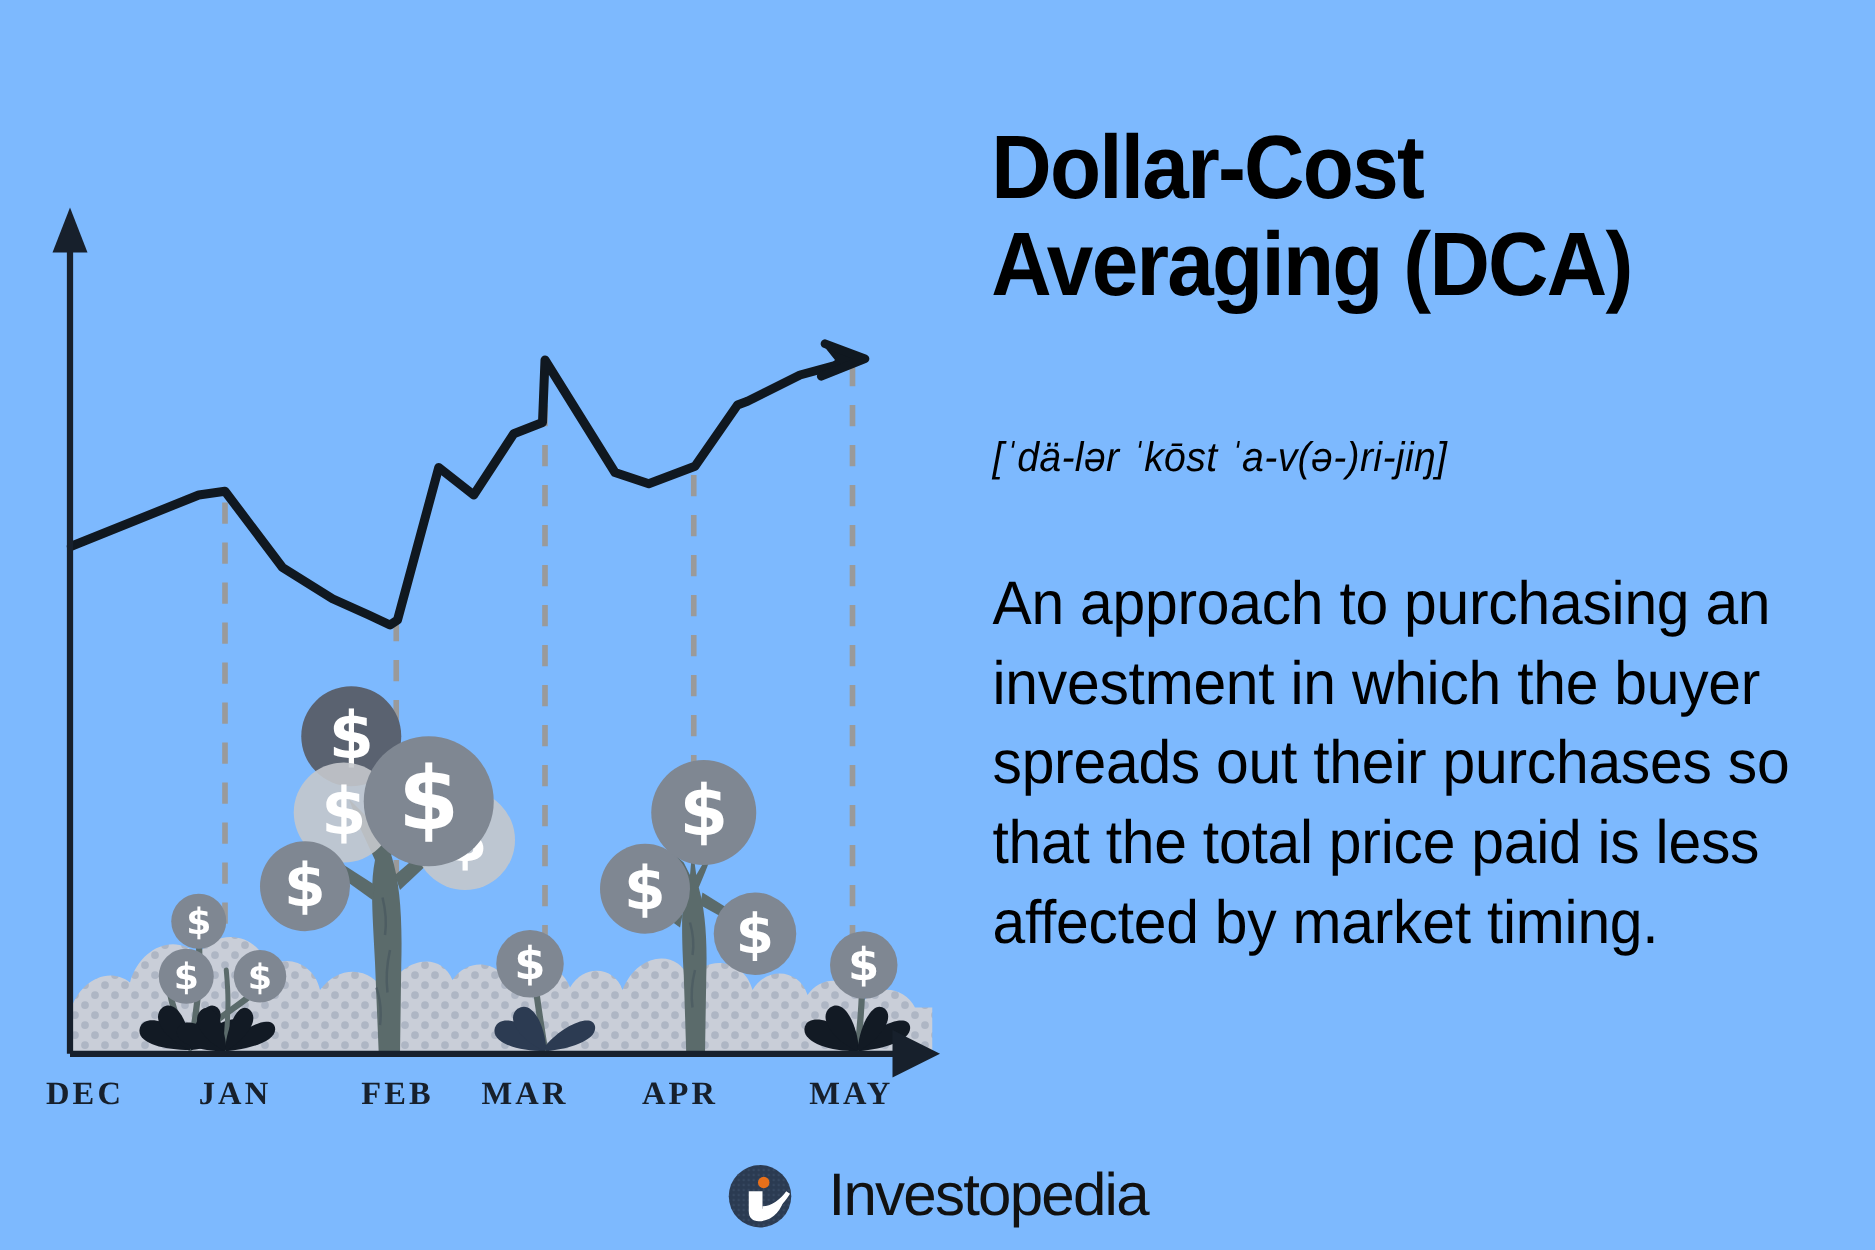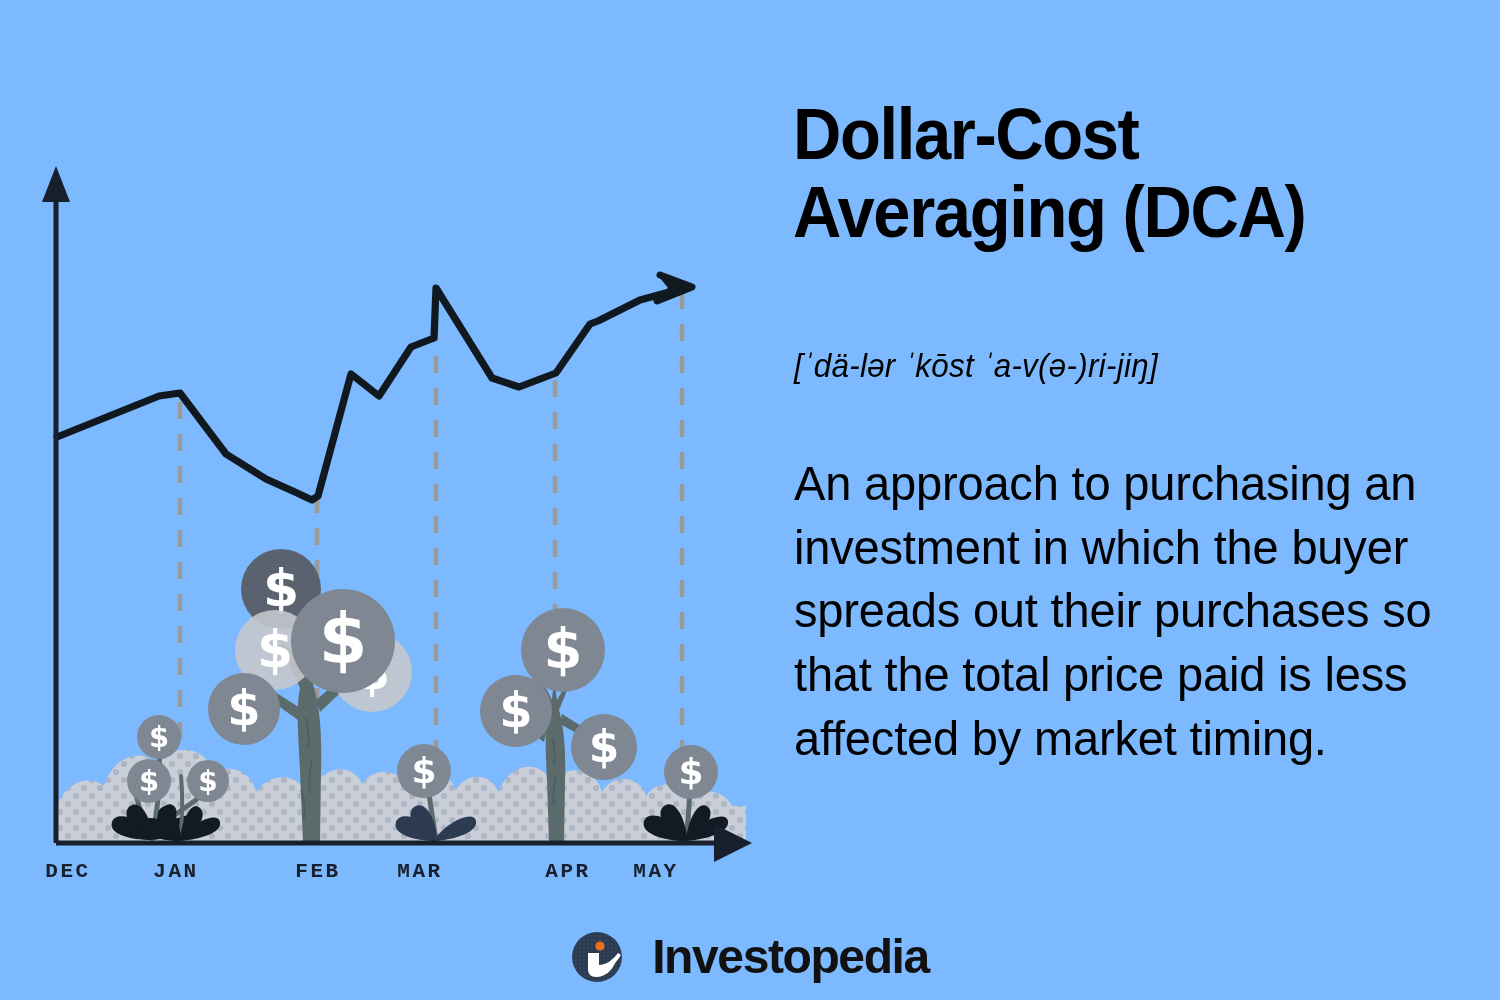--- a/index.html
+++ b/index.html
@@ -39,22 +39,22 @@
   }
   .month-labels {
     position: absolute;
     left: 0;
     top: 860px;
     width: 780px;
     height: 44px;
   }
   .month-label {
     position: absolute;
-    font-family: Liberation Mono, monospace;
-    font-size: 21px;
+    font-family: Liberation Serif, serif;
+    font-size: 26px;
     font-weight: 700;
     letter-spacing: 2.5px;
     color: #17202c;
     transform: translateX(-50%);
     white-space: nowrap;
   }
 
   
   .text-panel {
     position: absolute;
@@ -118,21 +118,21 @@
     height: 74px;
     display: flex;
     align-items: center;
     justify-content: center;
     gap: 9px;
   }
   .logo-mark { display: block; }
   .logo-text {
     font-family: "Liberation Sans", sans-serif;
     font-size: 48px;
-    font-weight: 700;
+    font-weight: 400;
     letter-spacing: -1.4px;
     color: #111111;
     line-height: 1;
     margin-left: 20px;
   }
 </style>
 </head>
 <body style="background: rgb(125, 185, 254);">
 
 <div id="infographic">
@@ -289,25 +289,25 @@
       <g>
         <line x1="56" y1="196" x2="56" y2="843" stroke="#17202c" stroke-width="5"></line>
         <polygon fill="#17202c" points="56,166 42,202 70,202"></polygon>
         <line x1="56" y1="843" x2="726" y2="843" stroke="#17202c" stroke-width="5"></line>
         <polygon fill="#17202c" points="752,843 714,824 714,862"></polygon>
       </g>
     </svg>
 
     <div class="month-labels">
       <span class="month-label" style="left:68px;">DEC</span>
-      <span class="month-label" style="left:176px;">JAN</span>
+      <span class="month-label" style="left:188px;">JAN</span>
       <span class="month-label" style="left:318px;text-align:center;">FEB</span>
       <span class="month-label" style="left:420px;">MAR</span>
-      <span class="month-label" style="left:568px;">APR</span>
-      <span class="month-label" style="left:656px;">MAY</span>
+      <span class="month-label" style="left:544px;">APR</span>
+      <span class="month-label" style="left:681px;">MAY</span>
     </div>
   </div>
 
   <div class="text-panel">
     <h1 class="title">Dollar-Cost Averaging (DCA)</h1>
     <p class="pronunciation">[ˈdä-lər ˈkōst ˈa-v(ə-)ri-jiŋ]</p>
     <p class="definition">An approach to purchasing an investment in which the buyer spreads out their purchases so that the total price paid is less affected by market timing.</p>
   </div>
 
   <div class="logo-wrap">

